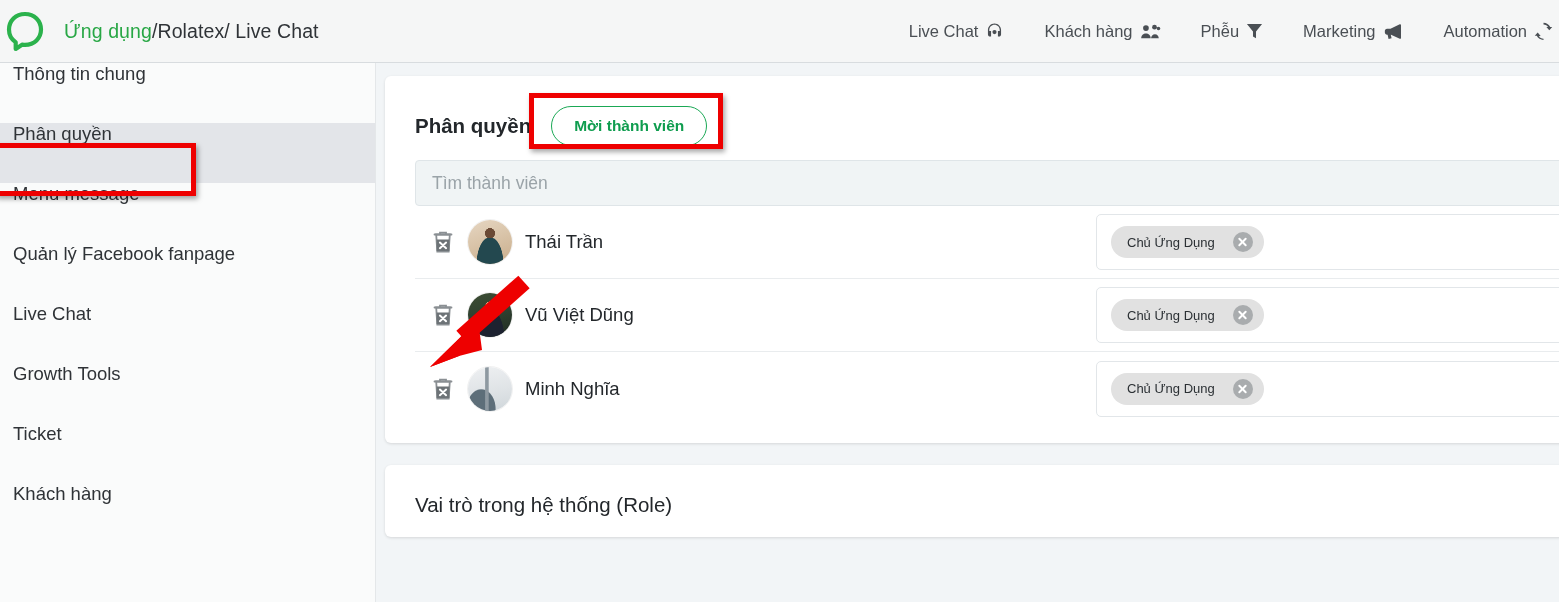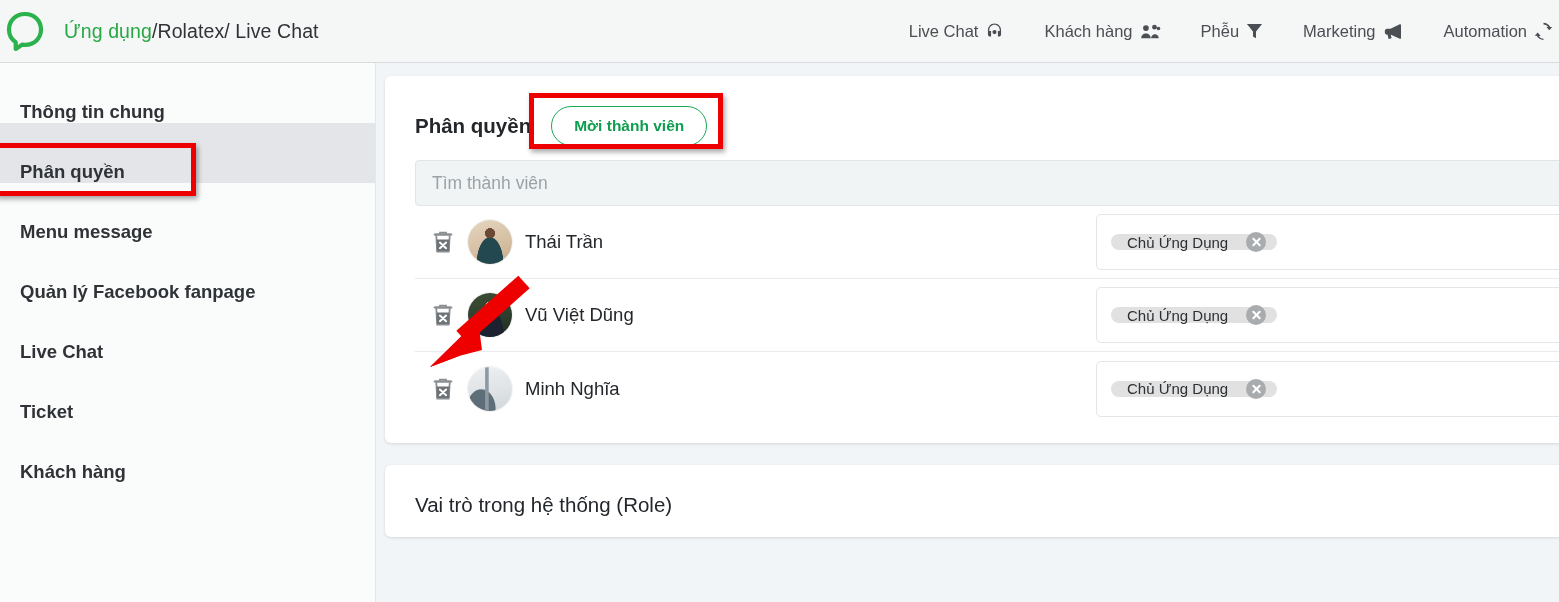--- a/index.html
+++ b/index.html
@@ -41,24 +41,24 @@
   .navitem .nvicon svg { display: block; }
 
   
   .sidebar {
     position: absolute; top: 63px; left: 0; width: 376px; height: 539px;
     background: #fafbfb;
     border-right: 1px solid #e4e7e9;
     overflow: hidden;
   }
   .side-item {
-    height: 60px; display: flex; align-items: flex-end;
-    padding-left: 20px;
+    height: 60px; display: flex; align-items: flex-start;
+    padding-left: 13px;
     font-size: 18.5px; color: #2f3337;
-    cursor: pointer; white-space: nowrap; font-weight: bold;
+    cursor: pointer; white-space: nowrap;
   }
   .side-item.active { background: #e3e5e9; }
 
   
   .main {
     position: absolute; top: 63px; left: 377px;
     width: 1182px; height: 539px;
     background: #f2f5f7;
     overflow: hidden;
     padding: 13px 0 0 8px;
@@ -126,22 +126,22 @@
     margin-left: auto; margin-right: 0;
     width: 501px; height: 56px;
     border: 1px solid #e2e6e9; border-radius: 5px;
     background: #fff;
     display: flex; align-items: center;
     padding-left: 14px;
   }
   .role-tag {
     display: inline-flex; align-items: center; gap: 18px;
     background: #e1e1e1; border-radius: 16px;
-    height: 16px; padding: 0 11px 0 16px;
-    font-size: 15px; color: #2b3034; white-space: nowrap;
+    height: 32px; padding: 0 11px 0 16px;
+    font-size: 13px; color: #2b3034; white-space: nowrap;
   }
   .tag-x {
     width: 20px; height: 20px; border-radius: 50%;
     background: #a9acae; position: relative; flex: 0 0 20px;
     cursor: pointer;
   }
   .tag-x::before, .tag-x::after {
     content: ""; position: absolute; left: 4.5px; top: 9px;
     width: 11px; height: 2px; background: #fff; border-radius: 1px;
   }
@@ -244,20 +244,23 @@
     <div class="side-item">
       <span>Menu message</span>
     </div>
     <div class="side-item">
       <span>Quản lý Facebook fanpage</span>
     </div>
     <div class="side-item">
       <span>Live Chat</span>
     </div>
     <div class="side-item">
+      <span>Growth Tools</span>
+    </div>
+    <div class="side-item">
       <span>Ticket</span>
     </div>
     <div class="side-item">
       <span>Khách hàng</span>
     </div>
   </div>
 
   <div class="main">
 
     <div class="card card-perm">

